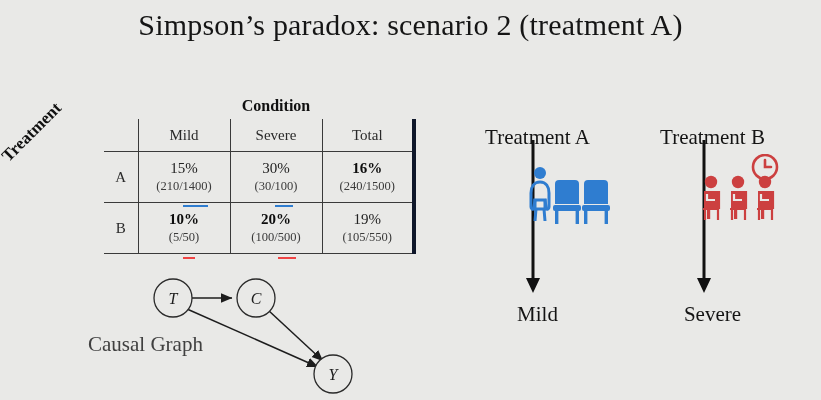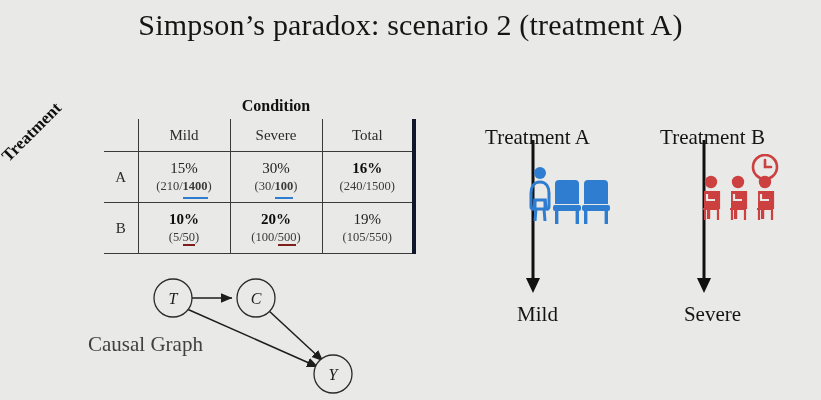--- a/index.html
+++ b/index.html
@@ -42,22 +42,22 @@
   th.colhead{height:32px;font-size:16px;color:#222;}
   th.corner{border:0;}
   .vline{border-left:1px solid #3a3a3a;}
   .hline-top{border-top:1px solid #3a3a3a;}
   .hline-bot{border-bottom:1px solid #3a3a3a;}
   .vright{border-right:4px solid #0f172a;}
   td.datacell{height:50px;}
   .pct{display:block;font-size:15px;line-height:1.15;color:#232323;}
   .pct.b{font-weight:bold;color:#0d0d0d;}
   .frac{display:block;font-size:12.5px;line-height:1.2;color:#3a3a3a;margin-top:1px;}
-  .u-blue{border-bottom:2px solid #2f7dd0;padding-bottom:4px;font-weight:bold;}
-  .u-red{border-bottom:2px solid #7f1d1d;padding-bottom:0px;}
+  .u-blue{border-bottom:2px solid #2f7dd0;padding-bottom:12px;}
+  .u-red{border-bottom:2px solid #ef4444;padding-bottom:13px;}
   .rowlbl{font-size:16px;color:#222;}
 
   
   .treat-lbl{
     position:absolute;left:-2px;top:152px;width:120px;
     font-weight:bold;font-size:17px;color:#111;
     transform:rotate(-45deg);
     transform-origin:left top;
     white-space:nowrap;
   }

